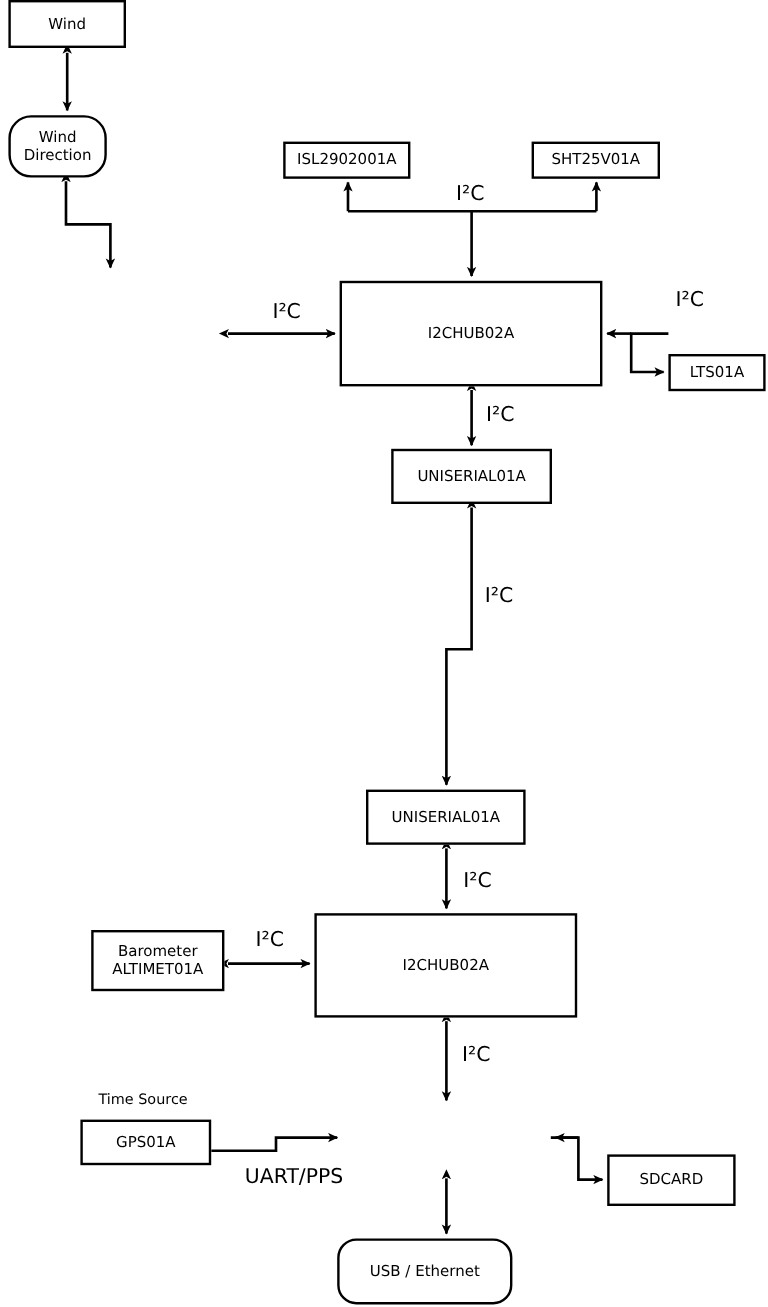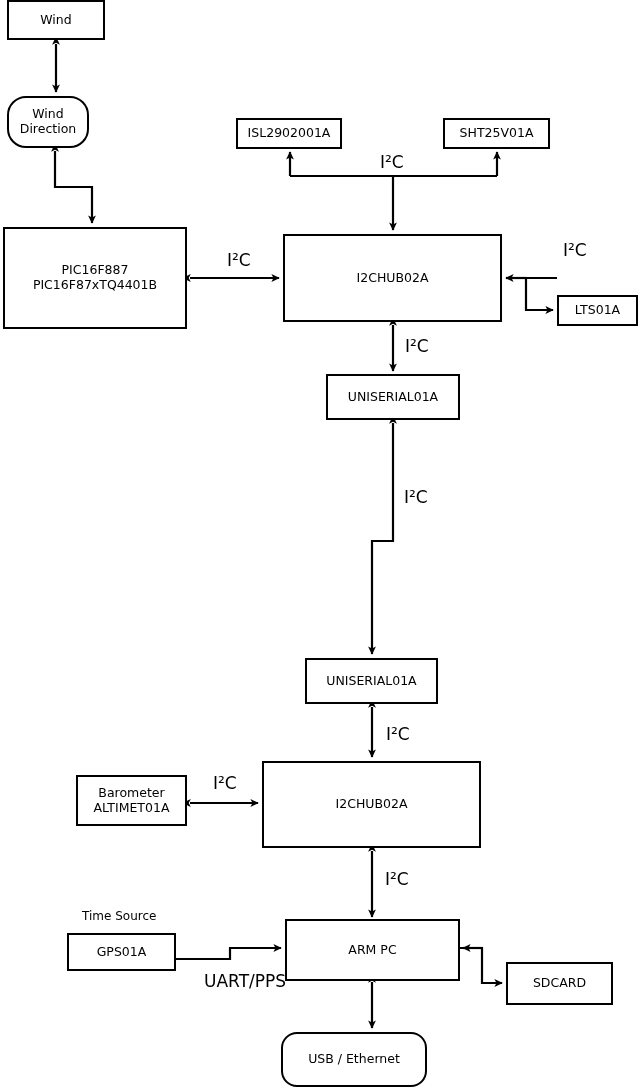--- a/index.html
+++ b/index.html
@@ -113,24 +113,20 @@
 
   <div class="node" style="left:7px; top:0px; width:98px; height:40px;">
     <span class="node-label">Wind</span>
   </div>
 
   <div class="node" style="left:7px; top:96px; width:82px; height:52px;border-radius:19px;">
     <span class="node-label">Wind
 Direction</span>
   </div>
 
-  <div class="node" style="left:3px; top:227px; width:184px; height:102px;">
-    <span class="node-label">PIC16F887
-PIC16F87xTQ4401B</span>
-  </div>
 
   <div class="node" style="left:236px; top:118px; width:106px; height:31px;">
     <span class="node-label">ISL2902001A</span>
   </div>
 
   <div class="node" style="left:443px; top:118px; width:107px; height:31px;">
     <span class="node-label">SHT25V01A</span>
   </div>
 
   <div class="node" style="left:283px; top:234px; width:219px; height:88px;">
@@ -155,23 +151,20 @@
 
   <div class="node" style="left:76px; top:775px; width:111px; height:51px;">
     <span class="node-label">Barometer
 ALTIMET01A</span>
   </div>
 
   <div class="node" style="left:67px; top:933px; width:109px; height:38px;">
     <span class="node-label">GPS01A</span>
   </div>
 
-  <div class="node" style="left:285px; top:919px; width:175px; height:62px;">
-    <span class="node-label">ARM PC</span>
-  </div>
 
   <div class="node" style="left:506px; top:962px; width:107px; height:43px;">
     <span class="node-label">SDCARD</span>
   </div>
 
   <div class="node" style="left:281px; top:1032px; width:146px; height:55px;border-radius:16px;">
     <span class="node-label">USB / Ethernet</span>
   </div>
 
   <div class="edge-label" style="left:380px; top:152px;">I²C</div>

